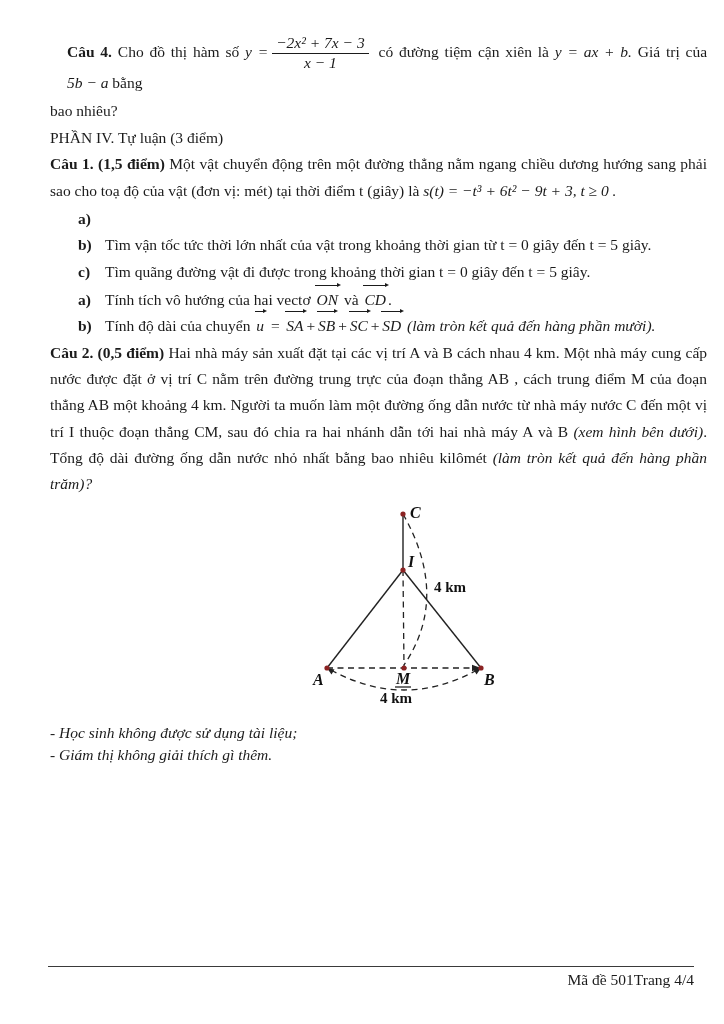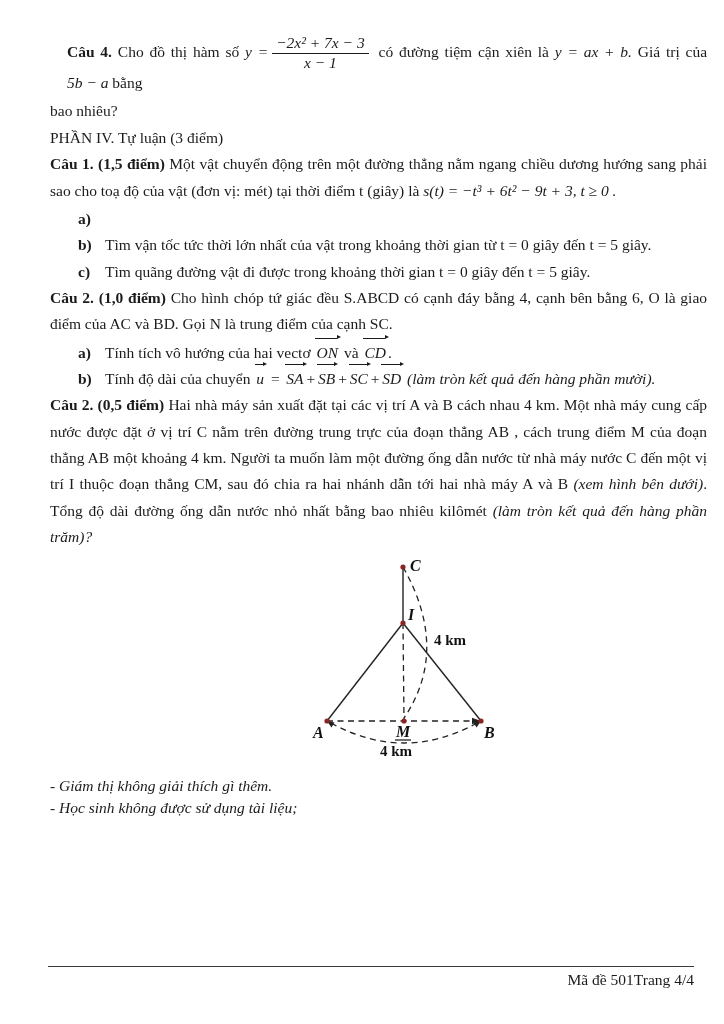--- a/index.html
+++ b/index.html
@@ -84,24 +84,20 @@
     </div>
     <div class="item">
       <span class="ilabel">b)</span>
       <span>Tìm vận tốc tức thời lớn nhất của vật trong khoảng thời gian từ t = 0 giây đến t = 5 giây.</span>
     </div>
     <div class="item">
       <span class="ilabel">c)</span>
       <span>Tìm quãng đường vật đi được trong khoảng thời gian t = 0 giây đến t = 5 giây.</span>
     </div>
 
-    <p class="para">
-      <span class="b">Câu 2. (1,0 điểm)</span>
-      <span>Cho hình chóp tứ giác đều S.ABCD có cạnh đáy bằng 4, cạnh bên bằng 6, O là giao điểm của AC và BD. Gọi N là trung điểm của cạnh SC.</span>
-    </p>
     <div class="gap6"></div>
     <div class="item">
       <span class="ilabel">a)</span>
       <span>
         <span>Tính tích vô hướng của hai vectơ</span>
         <span class="math"><span class="vec">ON</span></span>
         <span>và</span>
         <span class="math"><span class="vec">CD</span></span><span>.</span>
       </span>
     </div>
@@ -150,22 +146,22 @@
         <text class="pt-label" x="96" y="182">M</text>
         <line x1="95" y1="185" x2="111" y2="185" stroke="#111" stroke-width="1.2"></line>
         <text class="pt-label" x="184" y="183">B</text>
         <text class="dist-label" x="134" y="90">4 km</text>
         <text class="dist-label" x="80" y="201">4 km</text>
       </svg>
     </div>
 
 
     <div class="notes-block">
+      <p class="note">- Học sinh không được sử dụng tài liệu;</p>
       <p class="note">- Giám thị không giải thích gì thêm.</p>
-      <p class="note">- Học sinh không được sử dụng tài liệu;</p>
     </div>
   </div>
 
   <div class="footer">
     <span>Mã đề 501</span>
     <span>Trang 4/4</span>
   </div>
 </div>
 
 </body></html>

